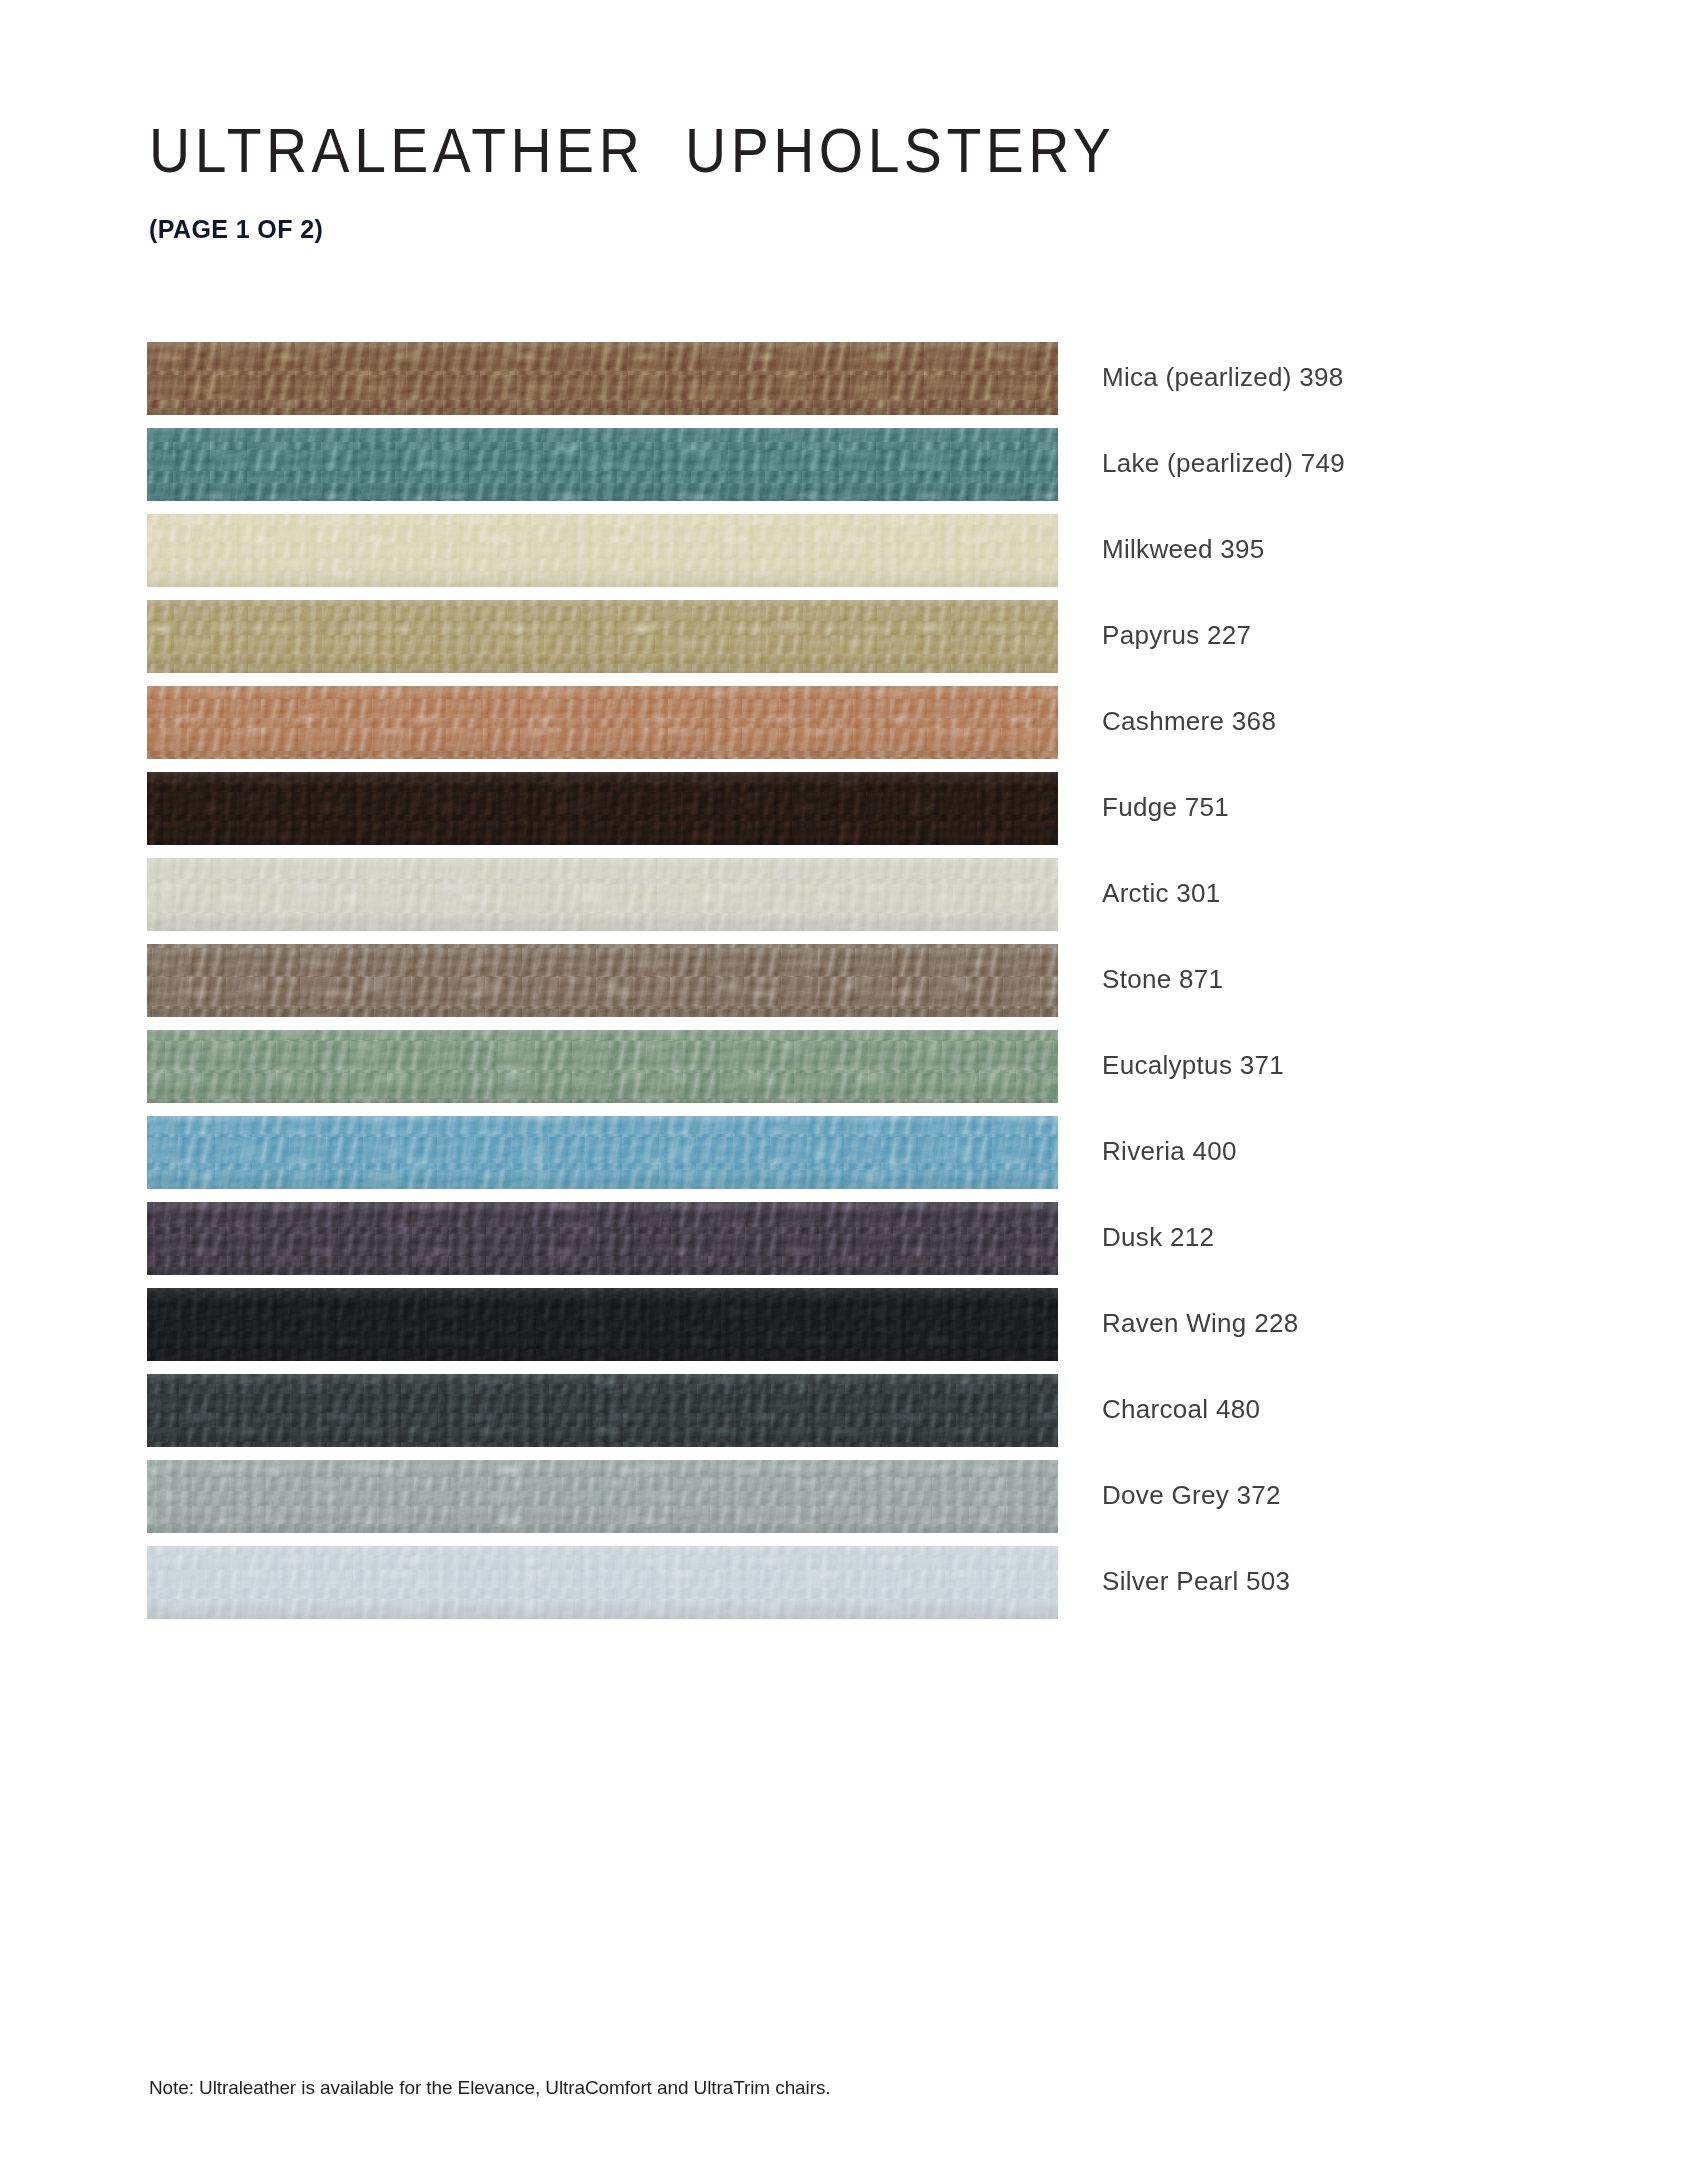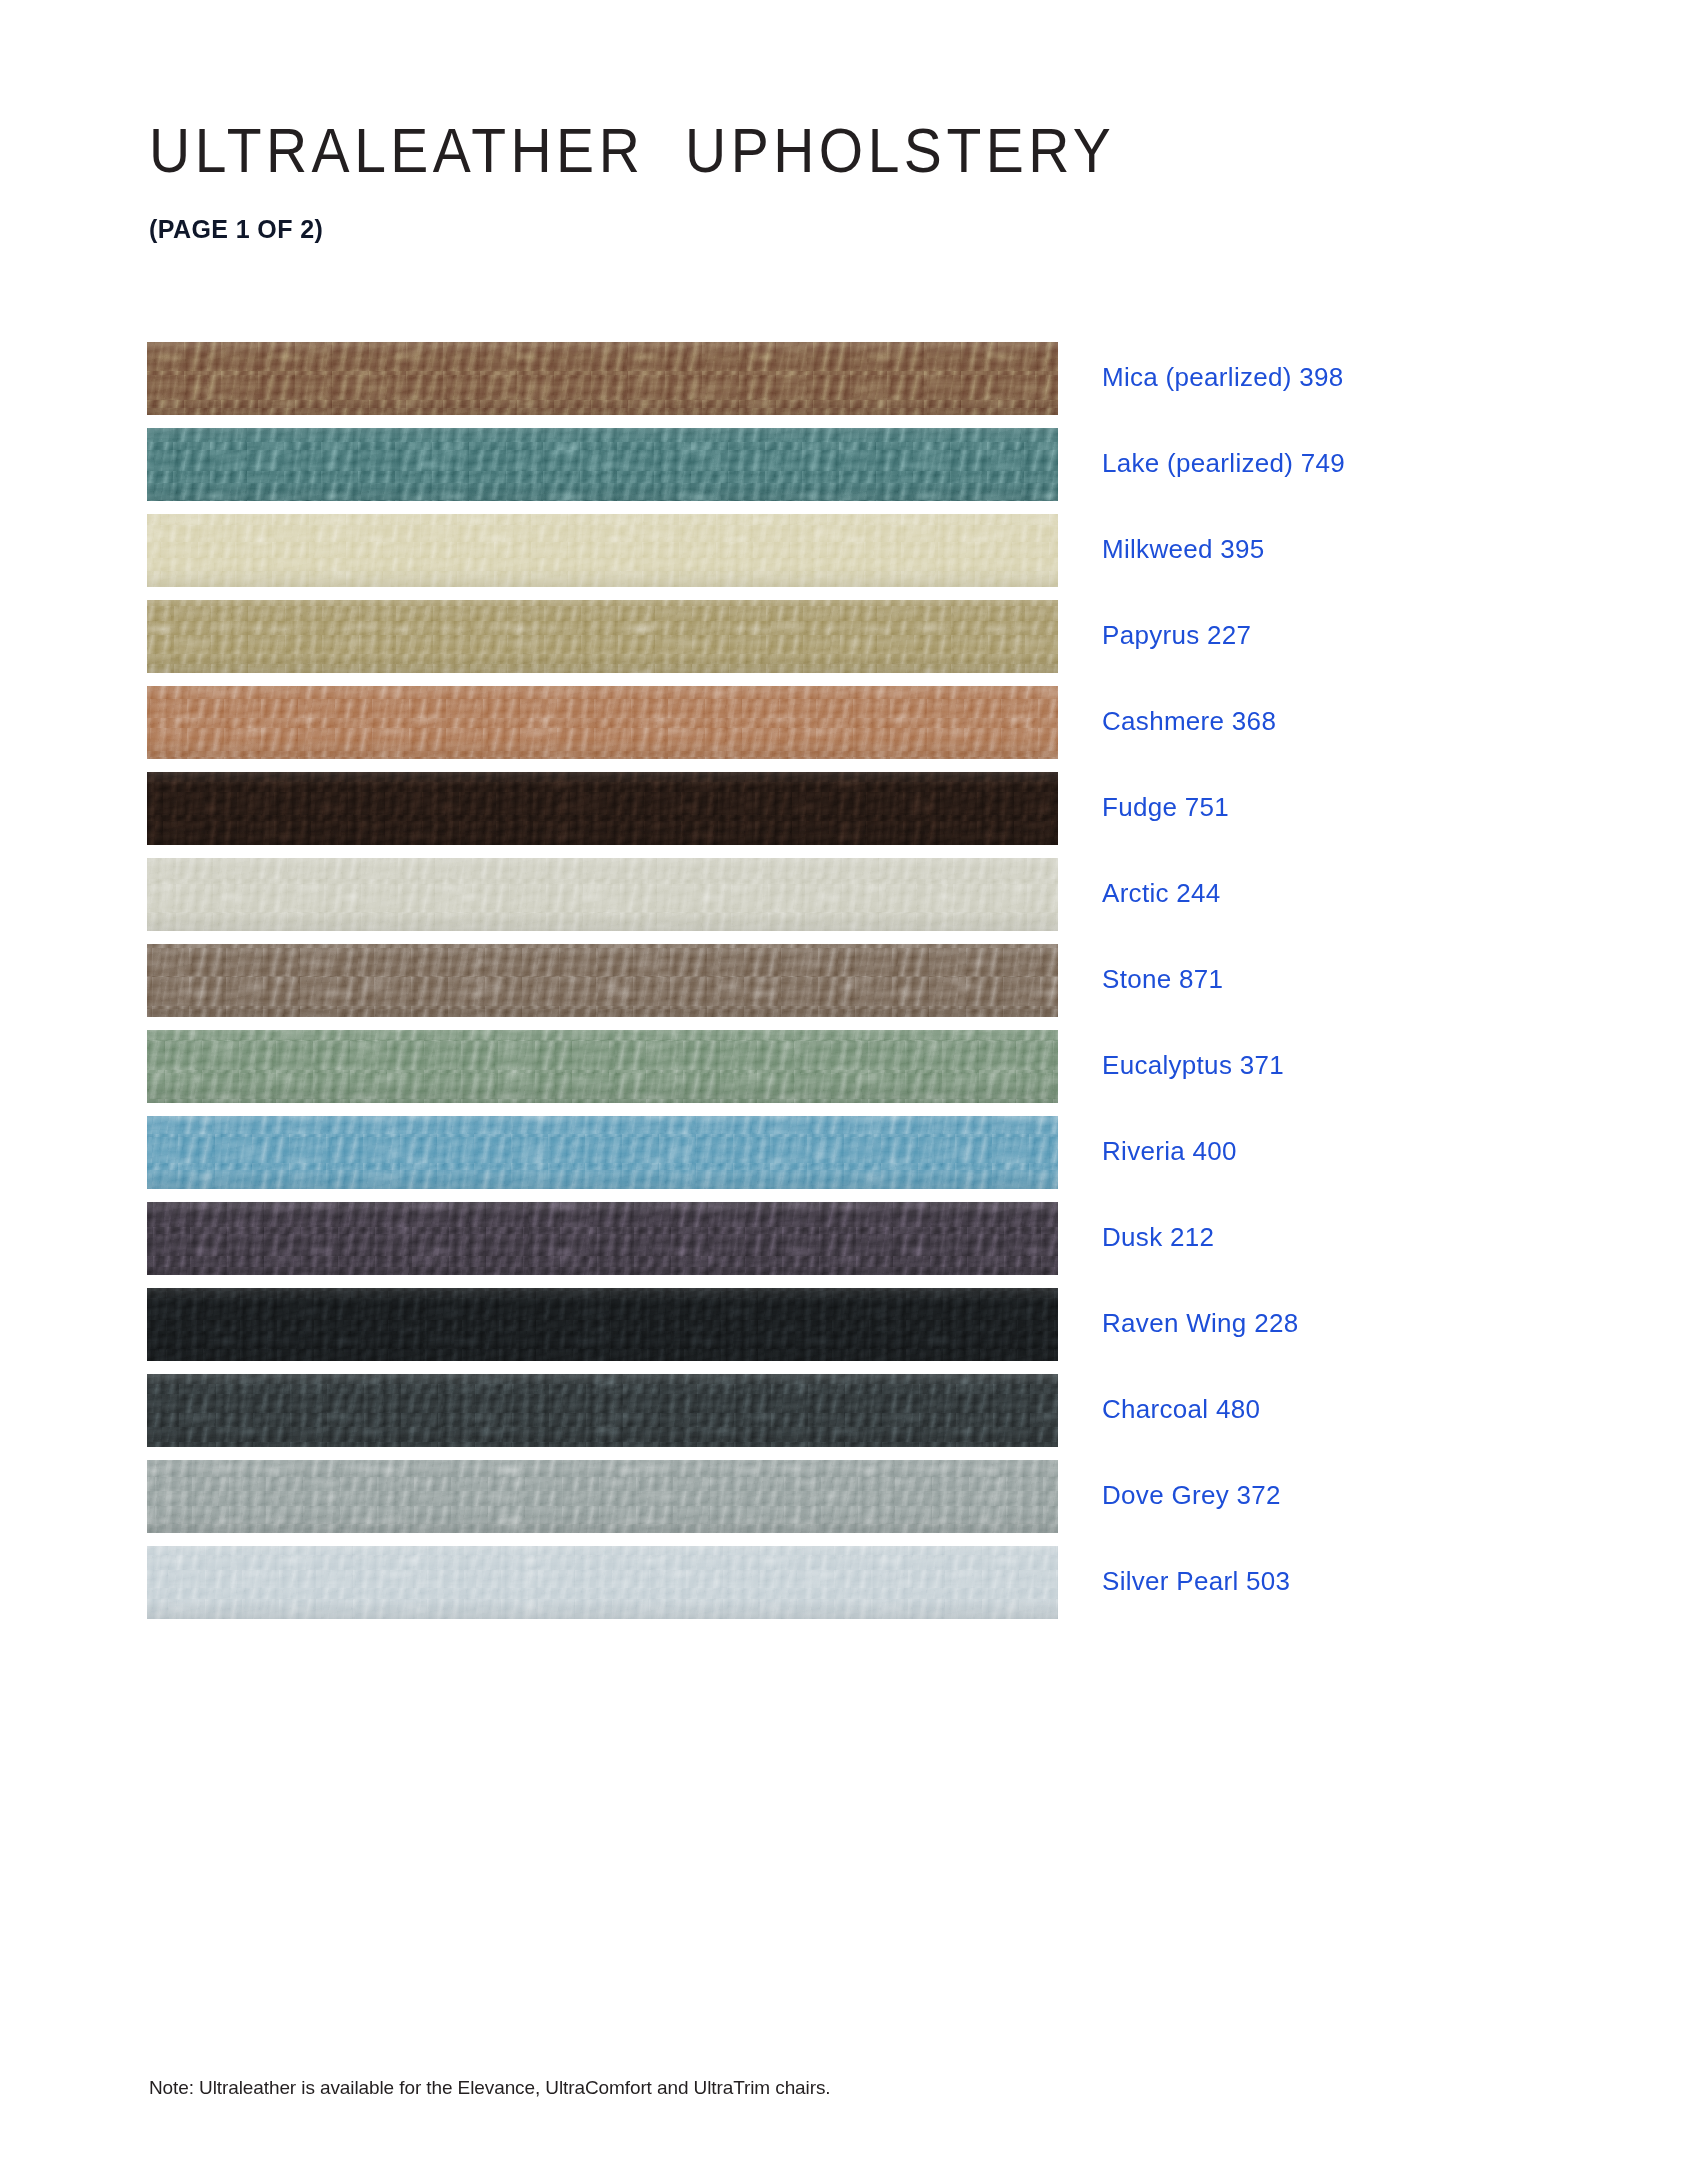--- a/index.html
+++ b/index.html
@@ -141,21 +141,21 @@
         rgba(0,0,0,0.07) 100%);
   }
   .swatch-label {
     position: absolute;
     left: 955px;
     top: 20px;
     font-family: "Liberation Sans", sans-serif;
     font-size: 26px;
     font-weight: 400;
     letter-spacing: 0.3px;
-    color: #1d4ed8;
+    color: #404040;
     white-space: nowrap;
   }
 
   
   .footer-note {
     position: absolute;
     left: 149px;
     top: 2041px;
     font-family: "Liberation Sans", sans-serif;
     font-size: 19px;
@@ -223,21 +223,21 @@
           <div class="vignette"></div>
         </div>
         <div class="swatch-label">Fudge 751</div>
       </div>
       <div class="swatch-row">
         <div class="swatch-chip" style="background-color: rgb(220, 220, 210);">
           <div class="grain" style="background-position: 103px 55px, 71px 87px, 135px 40px, 182px 24px, 230px 150px, 55px 103px, 246px 182px;"></div>
           <div class="grain2" style="background-position: 87px 48px, 150px 71px;"></div>
           <div class="vignette"></div>
         </div>
-        <div class="swatch-label">Arctic 244</div>
+        <div class="swatch-label">Arctic 301</div>
       </div>
       <div class="swatch-row">
         <div class="swatch-chip" style="background-color: rgb(158, 145, 133);">
           <div class="grain" style="background-position: 116px 62px, 80px 98px, 151px 45px, 205px 27px, 258px 169px, 62px 116px, 276px 205px;"></div>
           <div class="grain2" style="background-position: 98px 53px, 169px 80px;"></div>
           <div class="vignette"></div>
         </div>
         <div class="swatch-label">Stone 871</div>
       </div>
       <div class="swatch-row">

